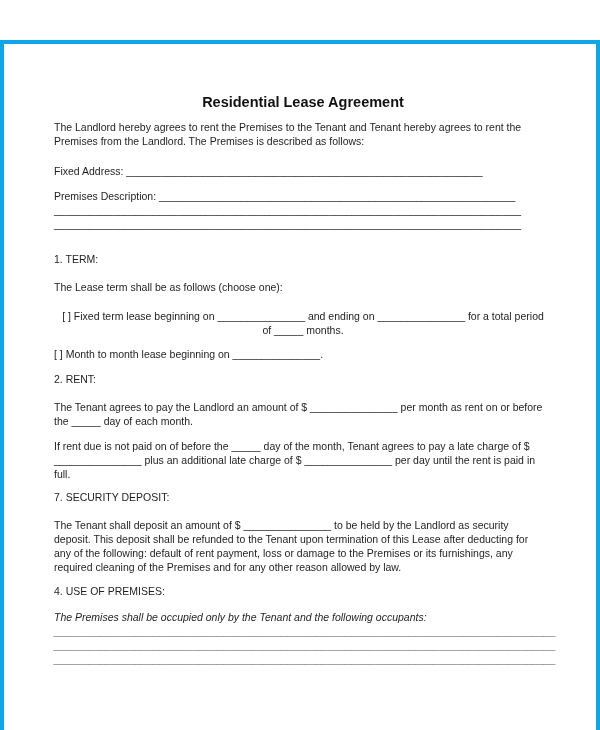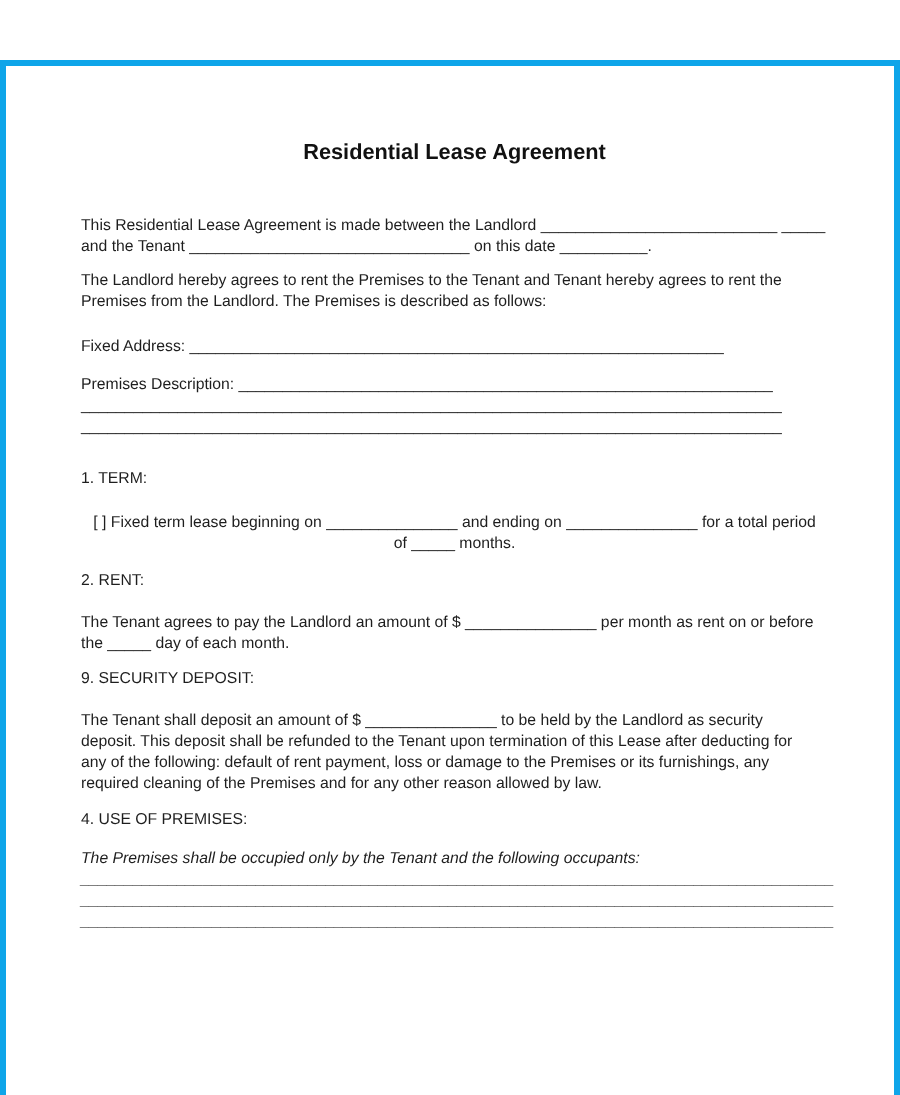--- a/index.html
+++ b/index.html
@@ -41,46 +41,49 @@
   .m21 { margin-top: 21px; }
   .m32 { margin-top: 32px; }
 </style>
 </head>
 <body>
 
 <div class="page">
 
   <h1 class="title">Residential Lease Agreement</h1>
 
-  <div class="para m32">This Residential Lease Agreement is made between the Landlord ___________________________ _____
-and the Tenant ________________________________ on this date __________.</div>
 
   <div class="para m9">The Landlord hereby agrees to rent the Premises to the Tenant and Tenant hereby agrees to rent the
 Premises from the Landlord. The Premises is described as follows:</div>
 
   <div class="para m16">Fixed Address: _____________________________________________________________</div>
 
   <div class="para m11">Premises Description: _____________________________________________________________
 ________________________________________________________________________________
 ________________________________________________________________________________</div>
 
   <div class="para m21">1. TERM:</div>
 
+  <div class="para m14">The Lease term shall be as follows (choose one):</div>
 
   <div class="para m15">[ ] Fixed term lease beginning on _______________ and ending on _______________ for a total period
 of _____ months.</div>
 
+  <div class="para m10">[ ] Month to month lease beginning on _______________.</div>
 
   <div class="para m11">2. RENT:</div>
 
   <div class="para m14">The Tenant agrees to pay the Landlord an amount of $ _______________ per month as rent on or before
 the _____ day of each month.</div>
 
+  <div class="para m11">If rent due is not paid on of before the _____ day of the month, Tenant agrees to pay a late charge of $
+_______________ plus an additional late charge of $ _______________ per day until the rent is paid in
+full.</div>
 
-  <div class="para m9">9. SECURITY DEPOSIT:</div>
+  <div class="para m9">7. SECURITY DEPOSIT:</div>
 
   <div class="para m14">The Tenant shall deposit an amount of $ _______________ to be held by the Landlord as security
 deposit. This deposit shall be refunded to the Tenant upon termination of this Lease after deducting for
 any of the following: default of rent payment, loss or damage to the Premises or its furnishings, any
 required cleaning of the Premises and for any other reason allowed by law.</div>
 
   <div class="para m10">4. USE OF PREMISES:</div>
 
   <div class="para m12">The Premises shall be occupied only by the Tenant and the following occupants:
 ______________________________________________________________________________________

